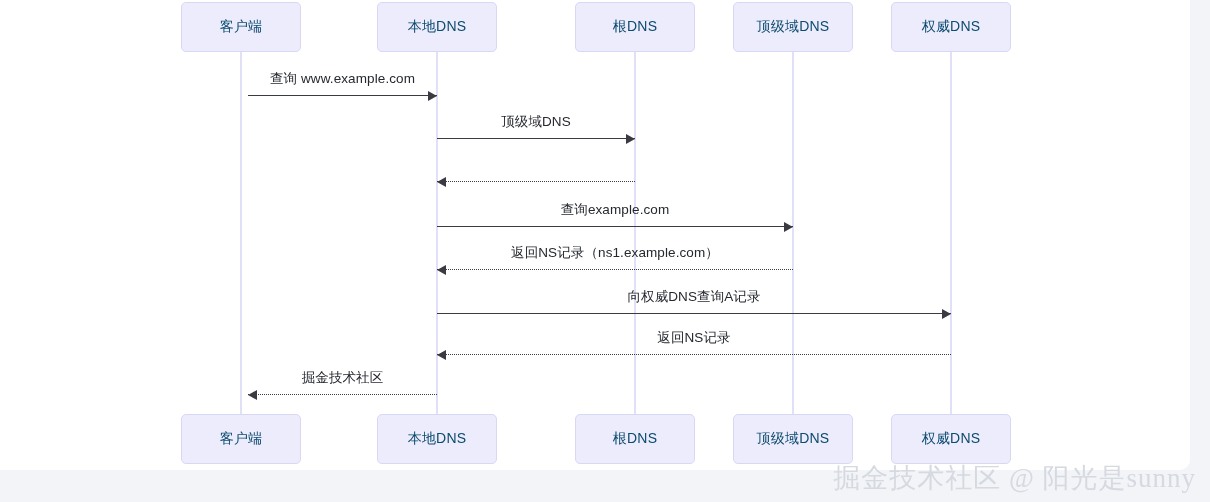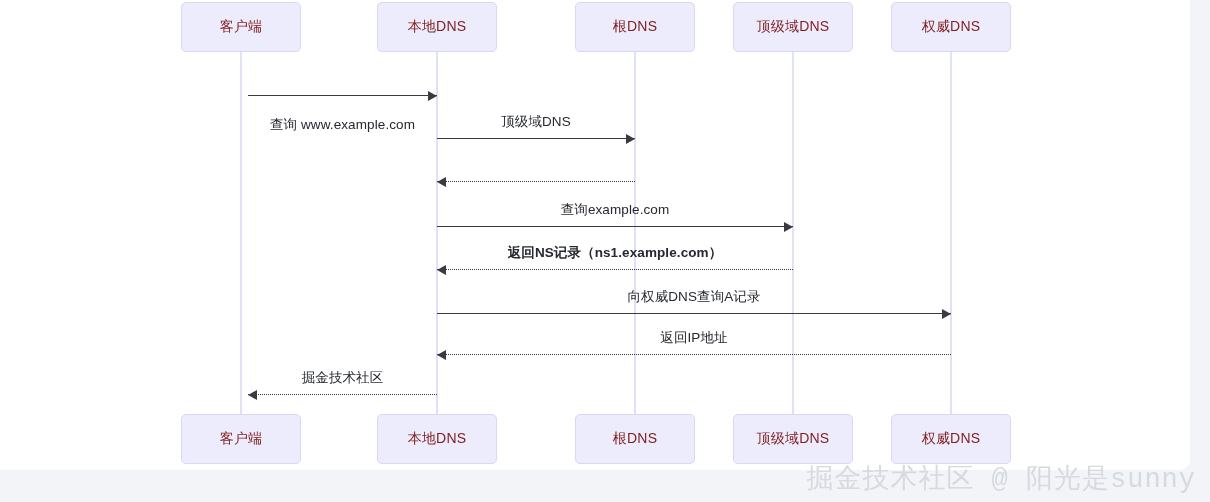--- a/index.html
+++ b/index.html
@@ -32,21 +32,21 @@
   }
   .actor-box {
     position: absolute;
     box-sizing: border-box;
     background: #ececfd;
     border: 1px solid #d8d8f5;
     border-radius: 5px;
     display: flex;
     align-items: center;
     justify-content: center;
-    color: #7f1d1d;
+    color: #0c4a6e;
     font-size: 14px;
     letter-spacing: 0.2px;
     height: 50px;
     width: 120px;
   }
   .lifeline {
     position: absolute;
     width: 2px;
     background: #e0e0f6;
     top: 52px;
@@ -82,21 +82,21 @@
     border-right: 9px solid #3a3a42;
   }
   #watermark {
     position: absolute;
     right: 14px;
     bottom: 6px;
     font-size: 27px;
     color: #d6d9e0;
     letter-spacing: 1px;
     white-space: nowrap;
-    font-family: Liberation Mono, monospace;
+    font-family: Liberation Serif, serif;
   }
 </style>
 </head>
 <body>
 
 <div id="canvas-card"></div>
 
 <div id="diagram">
 
 <div class="actor-box" style="left: 181px; top: 2px;">
@@ -129,36 +129,36 @@
     </div>
     <div class="actor-box" style="left: 891px; top: 2px;">
       <span>权威DNS</span>
     </div>
     <div class="lifeline" style="left: 950px;"></div>
     <div class="actor-box" style="left: 891px; top: 414px;">
       <span>权威DNS</span>
     </div>
     <div class="msg-line" style="left: 248px; top: 95px; width: 189px;"></div>
     <div class="arrow-head right" style="top: 91px; left: 428px;"></div>
-    <div class="msg-label" style="left: 342.5px; top: 70px; margin-top: 46px;">查询 www.example.com</div>
+    <div class="msg-label" style="left: 342.5px; top: 70px;">查询 www.example.com</div>
     <div class="msg-line" style="left: 437px; top: 138px; width: 198px;"></div>
     <div class="arrow-head right" style="top: 134px; left: 626px;"></div>
     <div class="msg-label" style="left: 536px; top: 113px;">顶级域DNS</div>
     <div class="msg-line dashed" style="left: 437px; top: 181px; width: 198px;"></div>
     <div class="arrow-head left" style="top: 177px; left: 437px;"></div>
     <div class="msg-line" style="left: 437px; top: 226px; width: 356px;"></div>
     <div class="arrow-head right" style="top: 222px; left: 784px;"></div>
     <div class="msg-label" style="left: 615px; top: 201px;">查询example.com</div>
     <div class="msg-line dashed" style="left: 437px; top: 269px; width: 356px;"></div>
     <div class="arrow-head left" style="top: 265px; left: 437px;"></div>
-    <div class="msg-label" style="left: 615px; top: 244px; font-weight: bold;">返回NS记录（ns1.example.com）</div>
+    <div class="msg-label" style="left: 615px; top: 244px;">返回NS记录（ns1.example.com）</div>
     <div class="msg-line" style="left: 437px; top: 313px; width: 514px;"></div>
     <div class="arrow-head right" style="top: 309px; left: 942px;"></div>
     <div class="msg-label" style="left: 694px; top: 288px;">向权威DNS查询A记录</div>
     <div class="msg-line dashed" style="left: 437px; top: 354px; width: 514px;"></div>
     <div class="arrow-head left" style="top: 350px; left: 437px;"></div>
-    <div class="msg-label" style="left: 694px; top: 329px;">返回IP地址</div>
+    <div class="msg-label" style="left: 694px; top: 329px;">返回NS记录</div>
     <div class="msg-line dashed" style="left: 248px; top: 394px; width: 189px;"></div>
     <div class="arrow-head left" style="top: 390px; left: 248px;"></div>
     <div class="msg-label" style="left: 342.5px; top: 369px;">掘金技术社区</div>
   </div>
 
 <div id="watermark">掘金技术社区 @ 阳光是sunny</div>
 
 </body></html>

